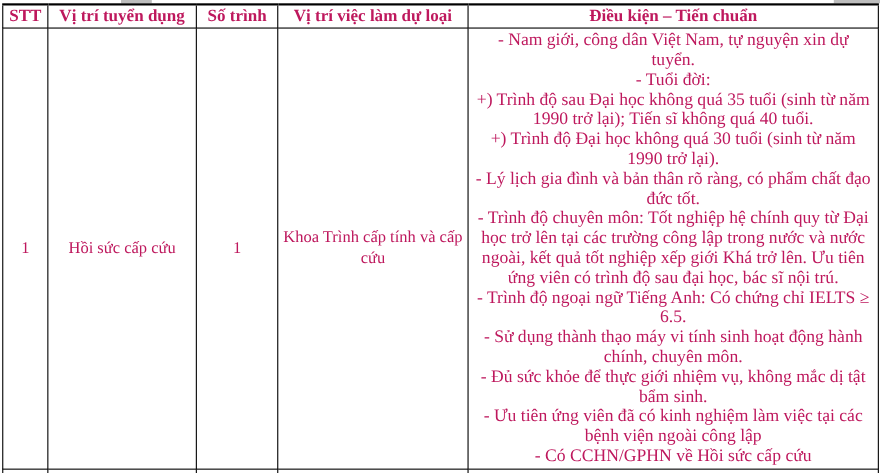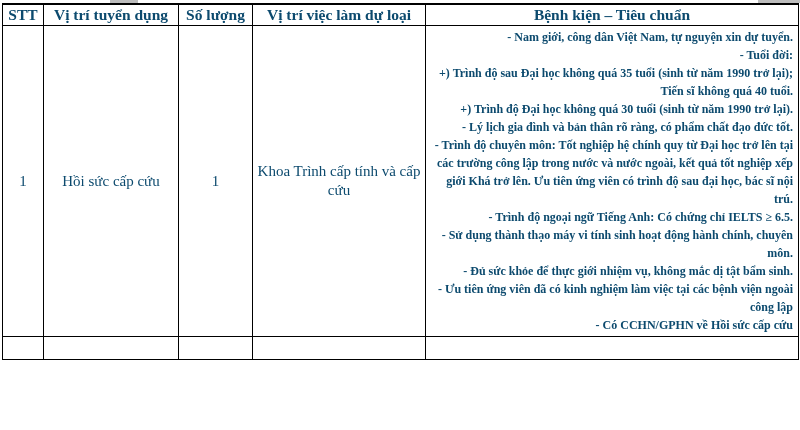--- a/index.html
+++ b/index.html
@@ -3,21 +3,21 @@
 <meta charset="utf-8">
 <style>
   html, body { margin: 0; padding: 0; }
   .page {
     position: relative;
     width: 800px;
     height: 430px;
     background: #ffffff;
     overflow: hidden;
     font-family: "Liberation Serif", serif;
-    color: #0c4a6e;
+    color: #be185d;
   }
   .artifact {
     position: absolute;
     top: 0;
     height: 3px;
     background: #bdbdbd;
   }
   .artifact.a1 { left: 110px; width: 28px; }
   .artifact.a2 { left: 758px; width: 42px; }
   table.doc-table {
@@ -50,25 +50,24 @@
   .col-cond { width: 373px; }
   .doc-table td.center-cell {
     text-align: center;
     vertical-align: middle;
     font-size: 15px;
     line-height: 19px;
     padding: 2px 4px;
   }
   .doc-table td.cond-cell {
     vertical-align: top;
-    text-align: right;
-    font-size: 12px;
+    text-align: center;
+    font-size: 16px;
     line-height: 18px;
     padding: 2px 5px 2px 5px;
-    font-weight: bold;
   }
   .cond-line { margin: 0; }
   .partial-row td { height: 20px; }
 </style>
 </head>
 <body>
 
 <div class="page">
 
   <div class="artifact a1"></div>
@@ -79,23 +78,23 @@
       <col class="col-stt">
       <col class="col-position">
       <col class="col-qty">
       <col class="col-job">
       <col class="col-cond">
     </colgroup>
     <thead>
       <tr>
         <th>STT</th>
         <th>Vị trí tuyển dụng</th>
-        <th>Số lượng</th>
+        <th>Số trình</th>
         <th>Vị trí việc làm dự loại</th>
-        <th>Bệnh kiện – Tiêu chuẩn</th>
+        <th>Điều kiện – Tiến chuẩn</th>
       </tr>
     </thead>
     <tbody>
       <tr>
         <td class="center-cell">1</td>
         <td class="center-cell">Hồi sức cấp cứu</td>
         <td class="center-cell">1</td>
         <td class="center-cell">Khoa Trình cấp tính và cấp cứu</td>
         <td class="cond-cell">
           <div class="cond-line">- Nam giới, công dân Việt Nam, tự nguyện xin dự tuyển.</div>

